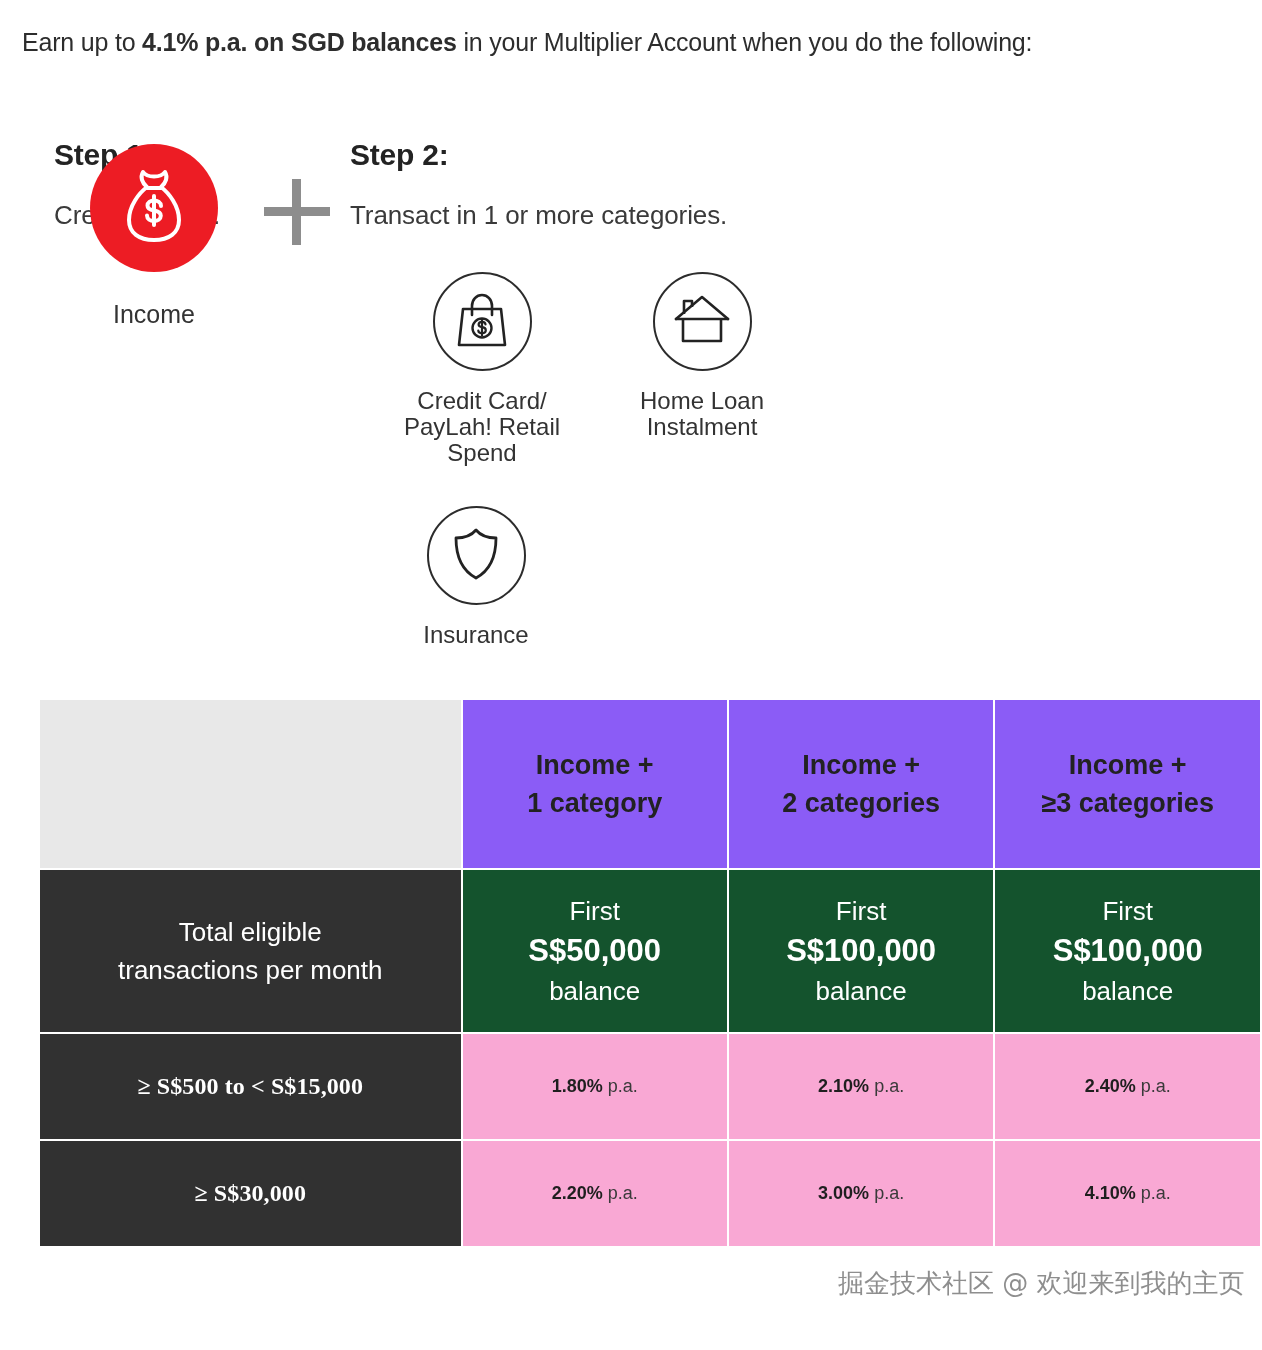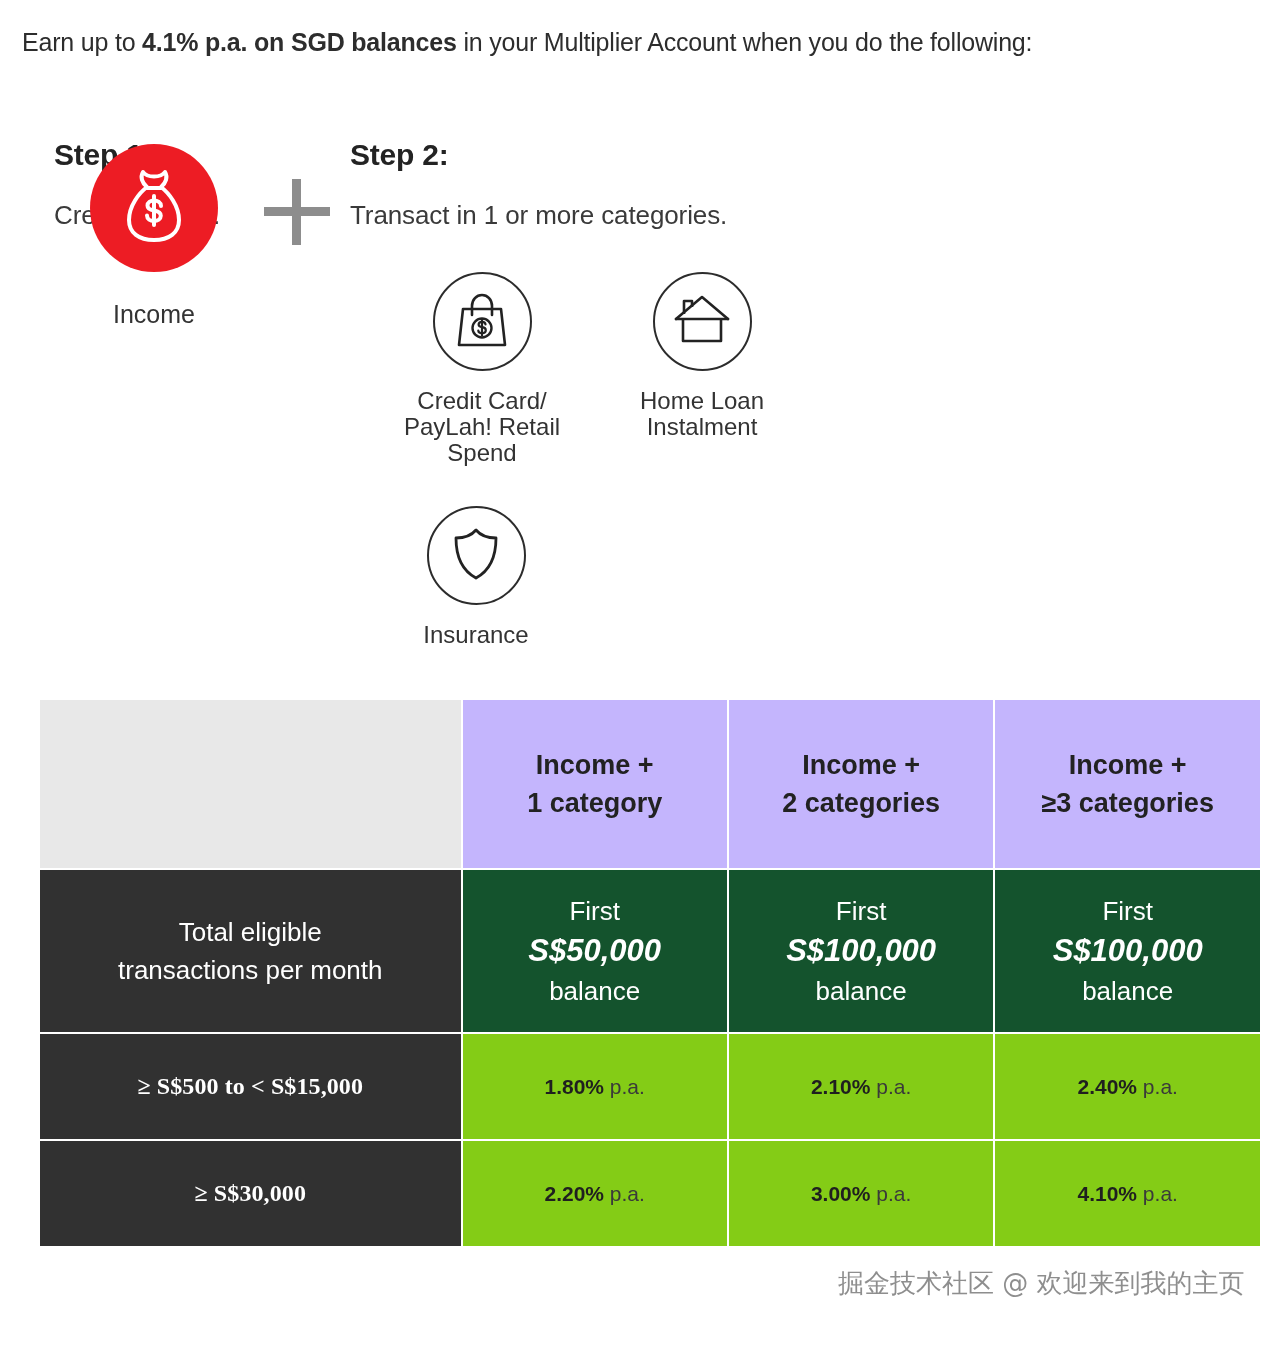--- a/index.html
+++ b/index.html
@@ -115,21 +115,21 @@
   .rate-table td, .rate-table th {
     padding: 0;
     vertical-align: middle;
     text-align: center;
   }
   .col-label { width: 424px; }
   .col-data  { width: 266px; }
 
   .hdr-blank { background: #e8e8e8; height: 168px; }
   .hdr-cell {
-    background: #c4b5fd;
+    background: #8b5cf6;
     height: 168px;
     font-size: 27px;
     font-weight: 700;
     line-height: 38px;
     color: #222;
     white-space: pre-line;
   }
 
   .dark-cell {
     background: #313131;
@@ -142,33 +142,33 @@
     font-weight: 400;
     white-space: pre-line;
   }
   .red-cell {
     background: #14532d;
     color: #ffffff;
     height: 162px;
     font-size: 26px;
     line-height: 40px;
   }
-  .red-cell .amt { display: block; font-size: 31px; font-weight: 700; font-style: italic; }
+  .red-cell .amt { display: block; font-size: 31px; font-weight: 700; }
 
   .tier-label {
     height: 105px;
     font-size: 24px;
     font-weight: 700;
     letter-spacing: 0.1px;
     font-family: Liberation Serif, serif;
   }
   .rate-cell {
-    background: #84cc16;
+    background: #f9a8d4;
     height: 105px;
-    font-size: 21px;
+    font-size: 18px;
     color: #1f1f1f;
   }
   .rate-cell .pct { font-weight: 700; }
   .rate-cell .pa { font-weight: 400; color: #3a3a3a; }
 
   
   .watermark {
     position: absolute;
     left: 838px; top: 1283px;
     transform: translateY(-50%);

